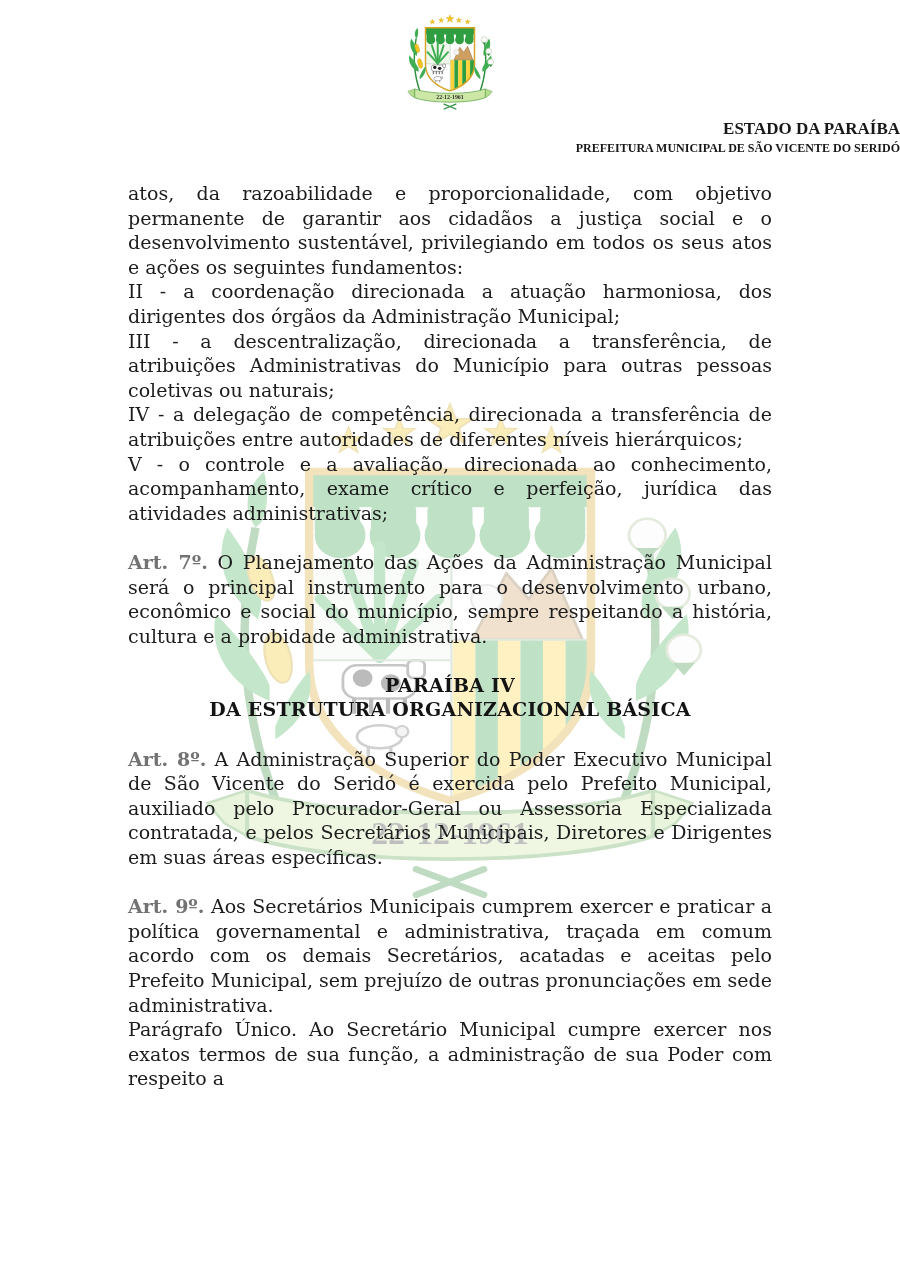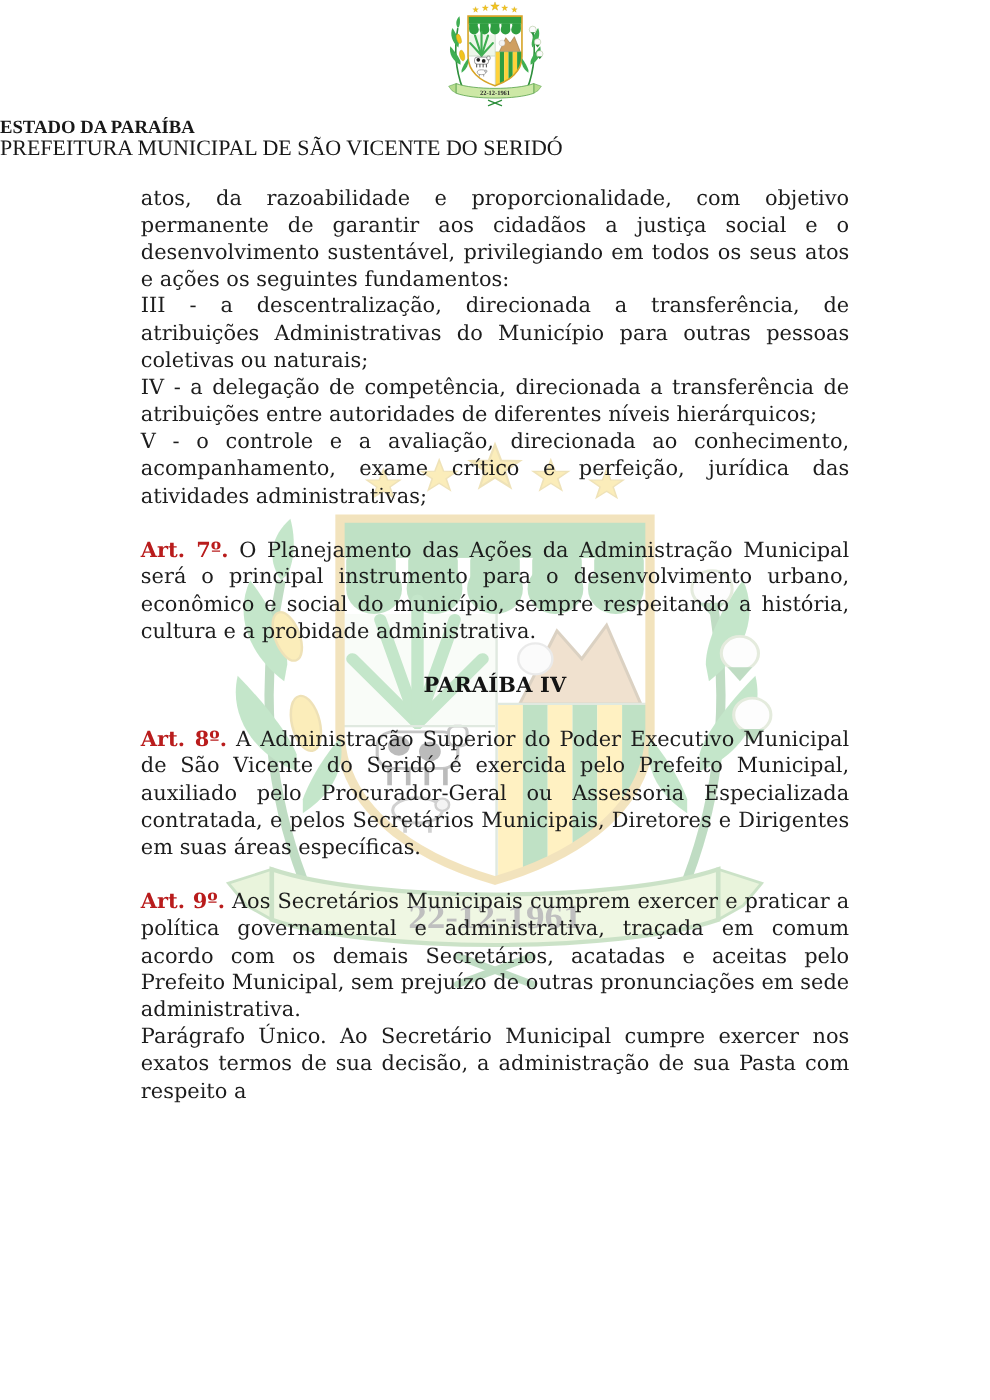--- a/index.html
+++ b/index.html
@@ -5,31 +5,31 @@
   * { margin:0; padding:0; box-sizing:border-box; }
   html,body { background:#ffffff; }
   .page {
     position:relative;
     width:900px; height:1273px;
     background:#ffffff;
     overflow:hidden;
     font-family:"DejaVu Serif", serif;
   }
   
-  .letterhead { position:relative; z-index:2; text-align:left; }
+  .letterhead { position:relative; z-index:2; padding-top:13px; text-align:right; }
   .crest-box { width:108px; height:98px; margin:0 auto; }
   .crest-box svg { display:block; width:108px; height:98px; }
   .lh-line1 {
     margin-top:8px;
     font-family:"Liberation Serif", serif;
     font-weight:700; font-size:17px; line-height:19px; color:#181818;
   }
   .lh-line2 {
     font-family:"Liberation Serif", serif;
-    font-weight:400; font-size:20px; line-height:20px; color:#181818;
+    font-weight:700; font-size:12px; line-height:20px; color:#181818;
   }
   
   .watermark {
     position:absolute; z-index:0;
     left:140px; top:395px; width:620px; height:510px;
     opacity:0.30; pointer-events:none;
   }
   .watermark svg { width:620px; height:510px; display:block; }
   
   .doc-body {
@@ -37,21 +37,21 @@
     margin:23px 128px 0 128px;
     font-size:19px; line-height:24.6px;
     color:#1c1c1c;
     text-align:justify;
   }
   .doc-body p { margin:0; }
   .doc-body p.spacer { height:24.6px; }
   .doc-body p.heading {
     text-align:center; font-weight:700; letter-spacing:0.2px; color:#141414;
   }
-  .doc-body strong.art-lead { font-weight:700; color:#b91c1c; }
+  .doc-body strong.art-lead { font-weight:700; color:#737373; }
   .svg-defs { position:absolute; width:0; height:0; overflow:hidden; }
 </style>
 </head>
 <body>
 
 <svg class="svg-defs" xmlns="http://www.w3.org/2000/svg" aria-hidden="true">
   <defs>
     <polygon id="star5" points="0,-7 1.65,-2.27 6.66,-2.16 2.66,0.87 4.11,5.66 0,2.8 -4.11,5.66 -2.66,0.87 -6.66,-2.16 -1.65,-2.27" fill="#f2c41d" stroke="#caa017" stroke-width="0.6"></polygon>
     <clipPath id="shieldClip">
       <path d="M60,30 L160,30 L160,105 C160,132 138,150 110,159 C82,150 60,132 60,105 Z"></path>
@@ -167,27 +167,29 @@
       <svg viewBox="0 0 220 200">
         <use href="#crest" xlink:href="#crest"></use>
       </svg>
     </div>
     <div class="lh-line1">ESTADO DA PARAÍBA</div>
     <div class="lh-line2">PREFEITURA MUNICIPAL DE SÃO VICENTE DO SERIDÓ</div>
   </header>
 
   <main class="doc-body" id="paragraphs">
       <p class="text">atos, da razoabilidade e proporcionalidade, com objetivo permanente de garantir aos cidadãos a justiça social e o desenvolvimento sustentável, privilegiando em todos os seus atos e ações os seguintes fundamentos:</p>
+      <p class="text">II - a coordenação direcionada a atuação harmoniosa, dos dirigentes dos órgãos da Administração Municipal;</p>
       <p class="text">III - a descentralização, direcionada a transferência, de atribuições Administrativas do Município para outras pessoas coletivas ou naturais;</p>
       <p class="text">IV - a delegação de competência, direcionada a transferência de atribuições entre autoridades de diferentes níveis hierárquicos;</p>
       <p class="text">V - o controle e a avaliação, direcionada ao conhecimento, acompanhamento, exame crítico e perfeição, jurídica das atividades administrativas;</p>
       <p class="spacer"></p>
       <p class="article"><strong class="art-lead">Art. 7º.</strong> O Planejamento das Ações da Administração Municipal será o principal instrumento para o desenvolvimento urbano, econômico e social do município, sempre respeitando a história, cultura e a probidade administrativa.</p>
       <p class="spacer"></p>
       <p class="heading">PARAÍBA IV</p>
+      <p class="heading">DA ESTRUTURA ORGANIZACIONAL BÁSICA</p>
       <p class="spacer"></p>
       <p class="article"><strong class="art-lead">Art. 8º.</strong> A Administração Superior do Poder Executivo Municipal de São Vicente do Seridó é exercida pelo Prefeito Municipal, auxiliado pelo Procurador-Geral ou Assessoria Especializada contratada, e pelos Secretários Municipais, Diretores e Dirigentes em suas áreas específicas.</p>
       <p class="spacer"></p>
       <p class="article"><strong class="art-lead">Art. 9º.</strong> Aos Secretários Municipais cumprem exercer e praticar a política governamental e administrativa, traçada em comum acordo com os demais Secretários, acatadas e aceitas pelo Prefeito Municipal, sem prejuízo de outras pronunciações em sede administrativa.</p>
-      <p class="text">Parágrafo Único. Ao Secretário Municipal cumpre exercer nos exatos termos de sua decisão, a administração de sua Pasta com respeito a</p>
+      <p class="text">Parágrafo Único. Ao Secretário Municipal cumpre exercer nos exatos termos de sua função, a administração de sua Poder com respeito a</p>
     </main>
 
 </div>
 
 </body></html>

